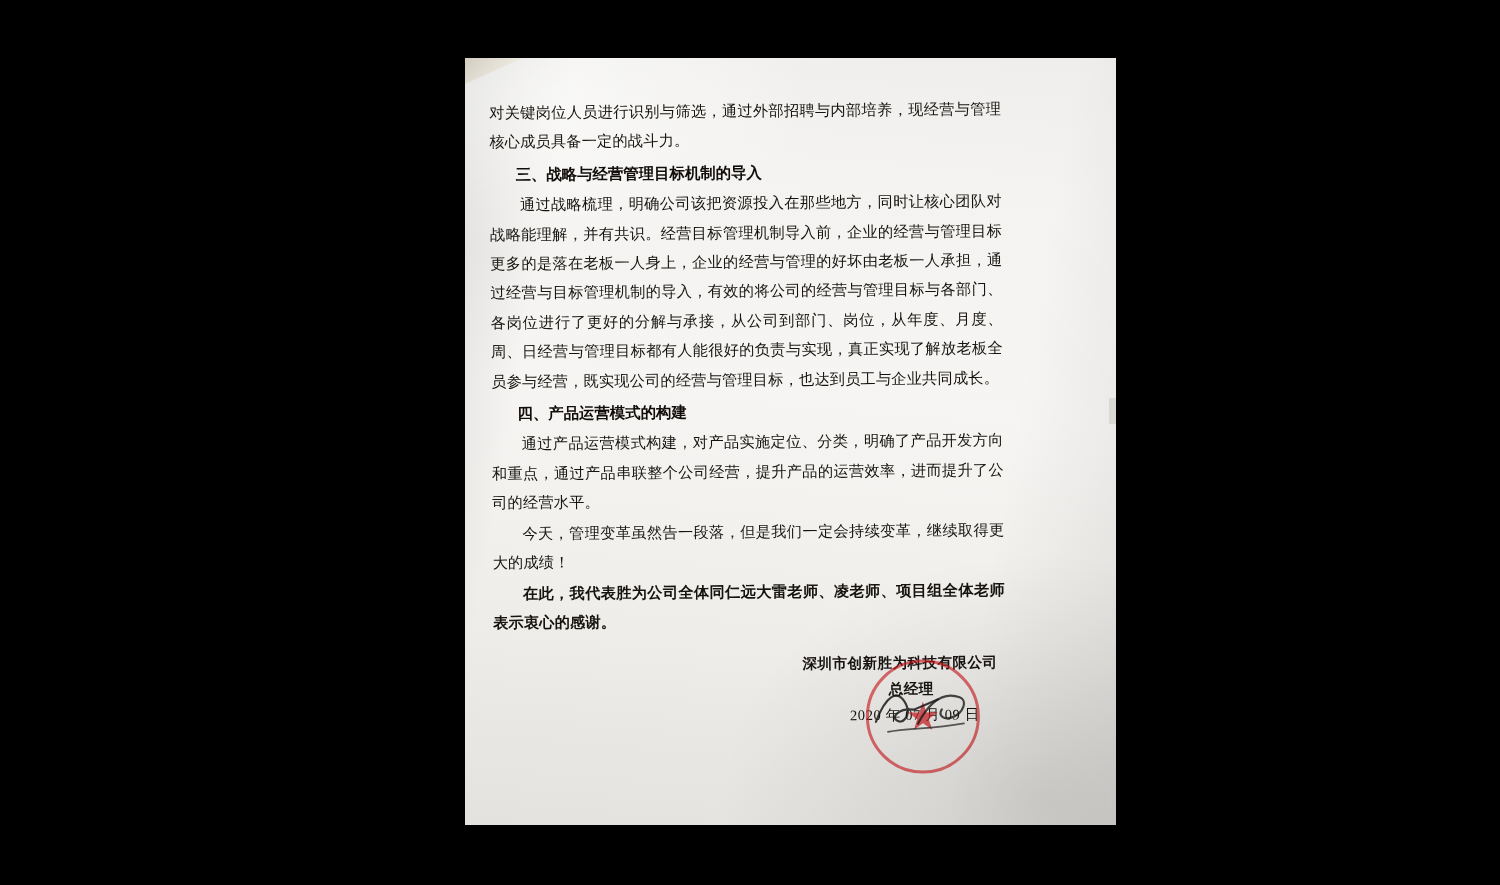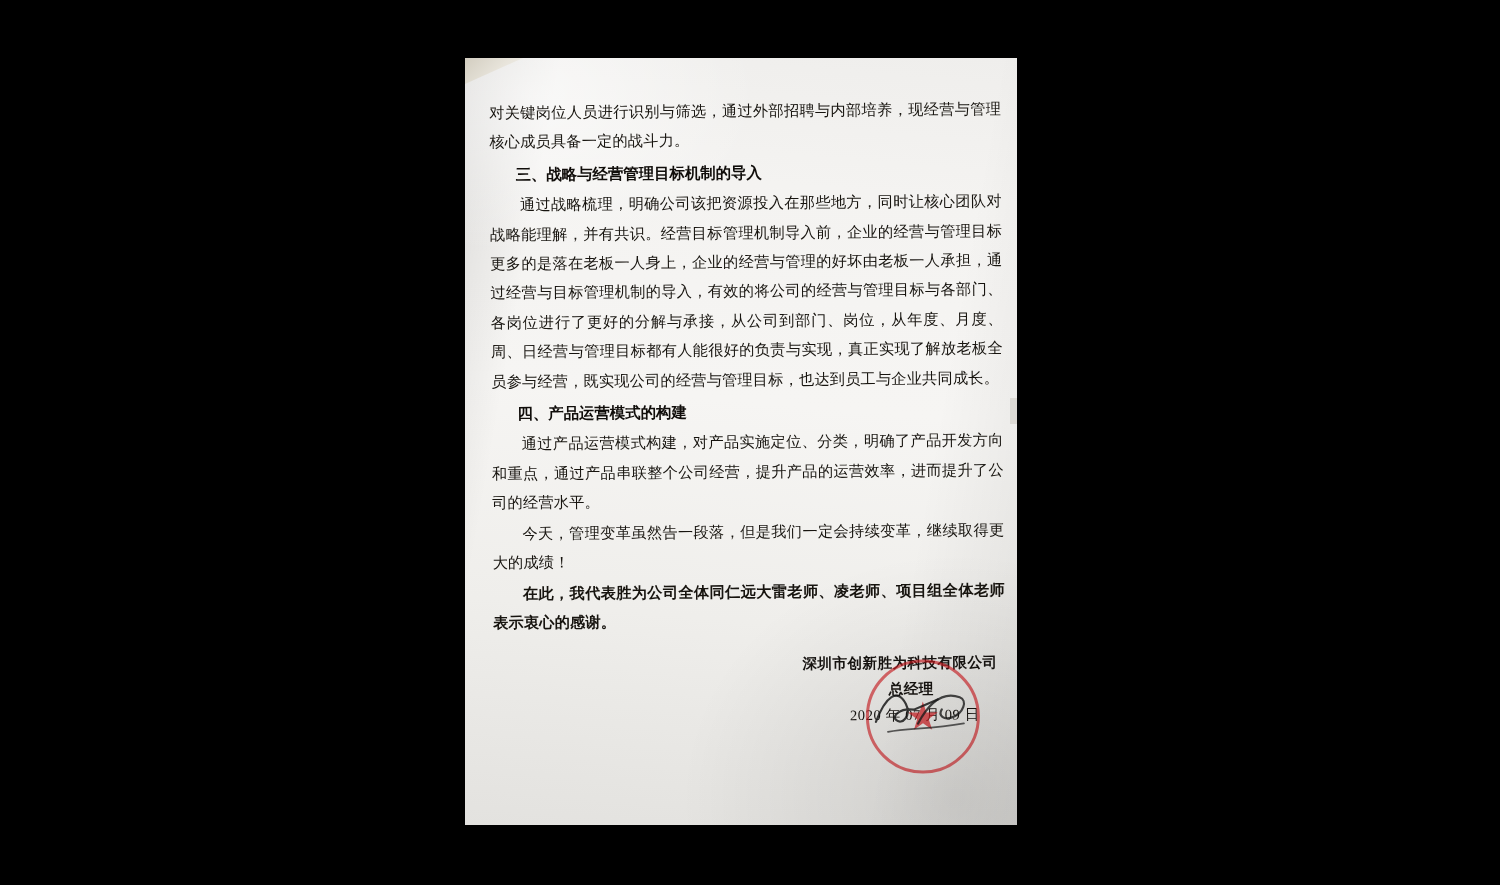--- a/index.html
+++ b/index.html
@@ -20,21 +20,21 @@
     width: 1500px;
     height: 885px;
     background: #000;
   }
 
   
   #paper {
     position: absolute;
     left: 465px;
     top: 58px;
-    width: 552px;
+    width: 651px;
     height: 767px;
     background:
       linear-gradient(100deg, rgba(0,0,0,0.10) 0%, rgba(0,0,0,0.00) 14%, rgba(0,0,0,0.00) 78%, rgba(0,0,0,0.07) 100%),
       linear-gradient(185deg, #efeeec 0%, #f4f3f1 18%, #f6f5f3 45%, #efeeeb 72%, #e3e2df 100%);
     box-shadow: 0 0 14px rgba(0,0,0,0.55);
     overflow: hidden;
   }
   
   #paper::before {
     content: "";

